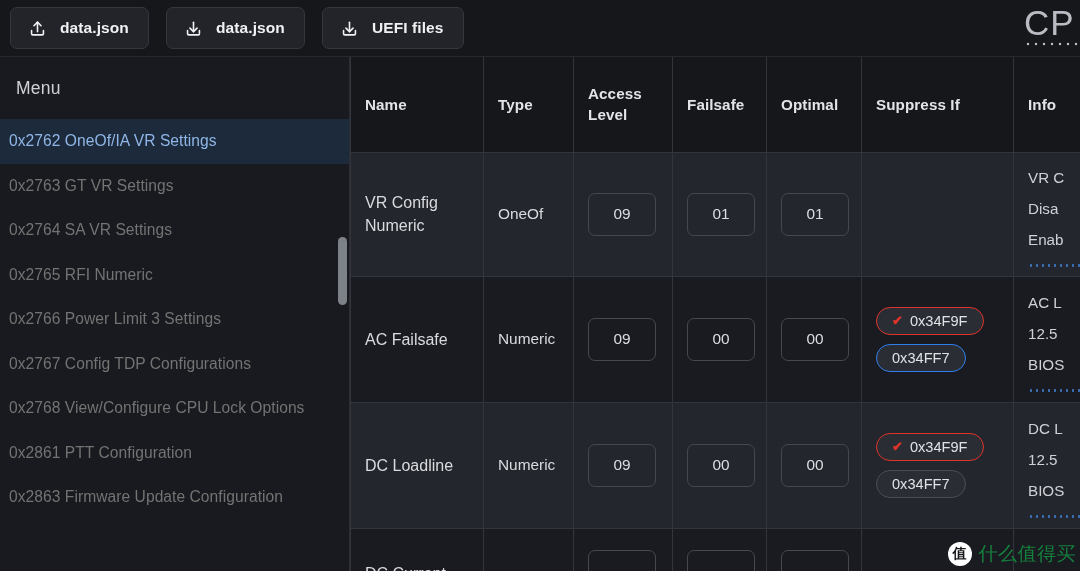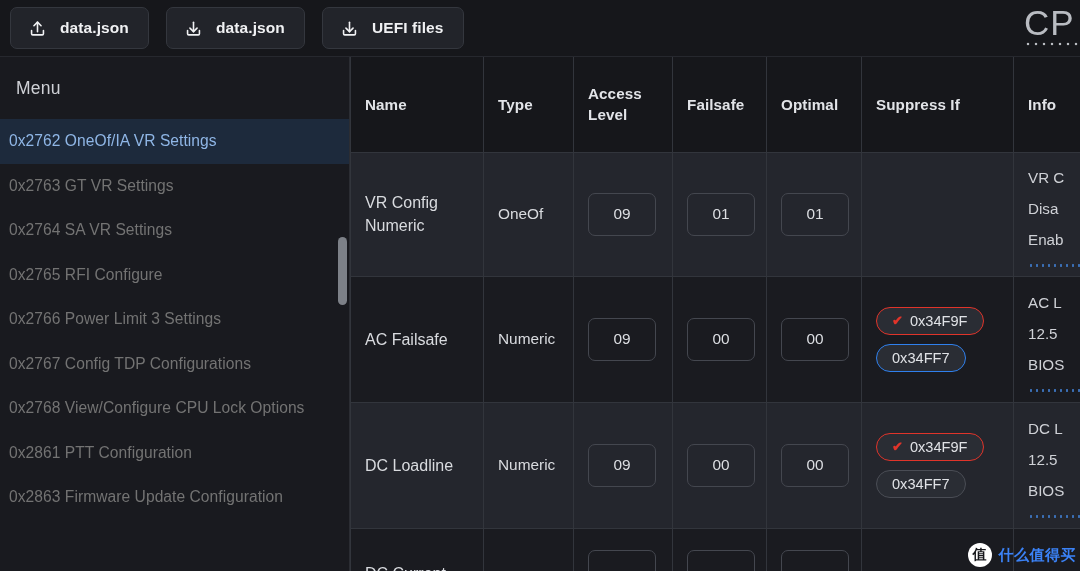--- a/index.html
+++ b/index.html
@@ -255,23 +255,23 @@
     width: 24px; height: 24px;
     border-radius: 50%;
     background: #ffffff;
     color: #16171b;
     display: flex; align-items: center; justify-content: center;
     font-size: 14px;
     font-weight: bold;
     font-family: "DejaVu Sans", sans-serif;
   }
   .wm-txt {
-    font-size: 15px;
-    font-weight: bold;
-    color: #3b82f6;
+    font-size: 19px;
+    font-weight: normal;
+    color: #15803d;
     font-family: "DejaVu Sans", sans-serif;
     letter-spacing: .5px;
   }
 </style>
 </head>
 <body>
 
 <div id="app">
 
   <div class="topbar">
@@ -323,21 +323,21 @@
         <li class="menu-item sel">
           <span>0x2762 OneOf/IA VR Settings</span>
           </li>
         <li class="menu-item">
           <span>0x2763 GT VR Settings</span>
           </li>
         <li class="menu-item">
           <span>0x2764 SA VR Settings</span>
           </li>
         <li class="menu-item">
-          <span>0x2765 RFI Configure</span>
+          <span>0x2765 RFI Numeric</span>
           </li>
         <li class="menu-item">
           <span>0x2766 Power Limit 3 Settings</span>
           </li>
         <li class="menu-item">
           <span>0x2767 Config TDP Configurations</span>
           </li>
         <li class="menu-item">
           <span>0x2768 View/Configure CPU Lock Options</span>
           </li>

